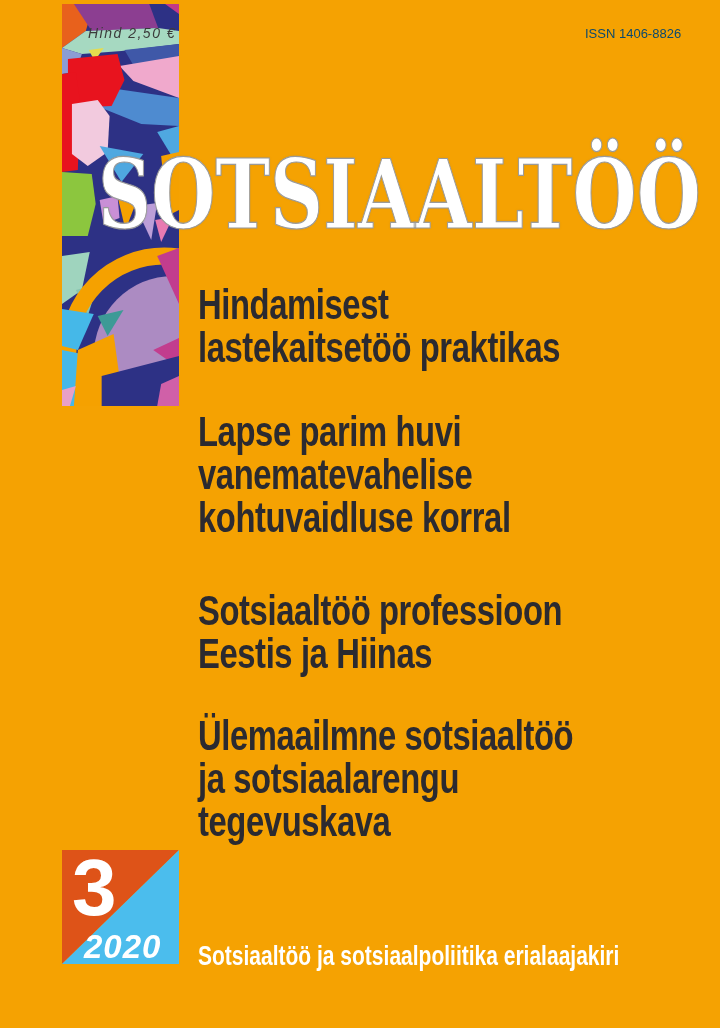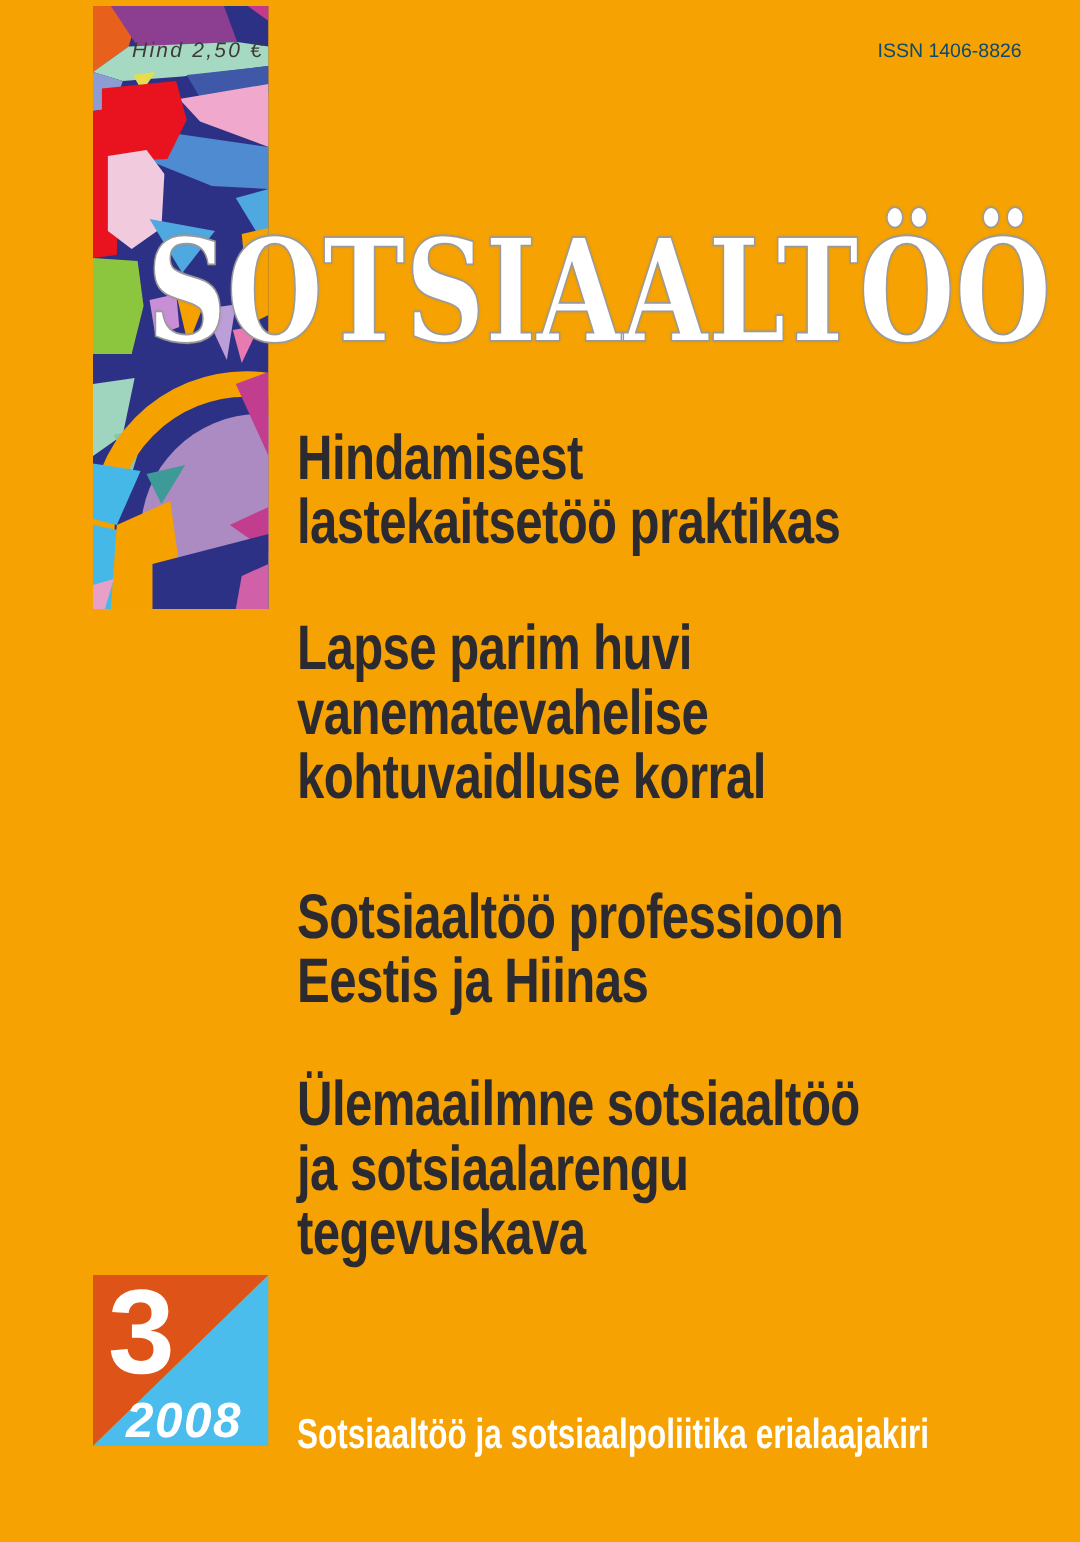--- a/index.html
+++ b/index.html
@@ -124,18 +124,18 @@
     <div>ja sotsiaalarengu</div>
     <div>tegevuskava</div>
   </div>
 
   <div class="badge">
     <svg viewBox="0 0 117 114" preserveAspectRatio="none" aria-hidden="true">
       <polygon points="0,0 117,0 0,114" fill="#DE5318"></polygon>
       <polygon points="117,0 117,114 0,114" fill="#4BBDED"></polygon>
     </svg>
     <div class="badge-num">3</div>
-    <div class="badge-year">2008</div>
+    <div class="badge-year">2020</div>
   </div>
 
   <div class="tagline">Sotsiaaltöö ja sotsiaalpoliitika erialaajakiri</div>
 
 </div>
 
 </body></html>

